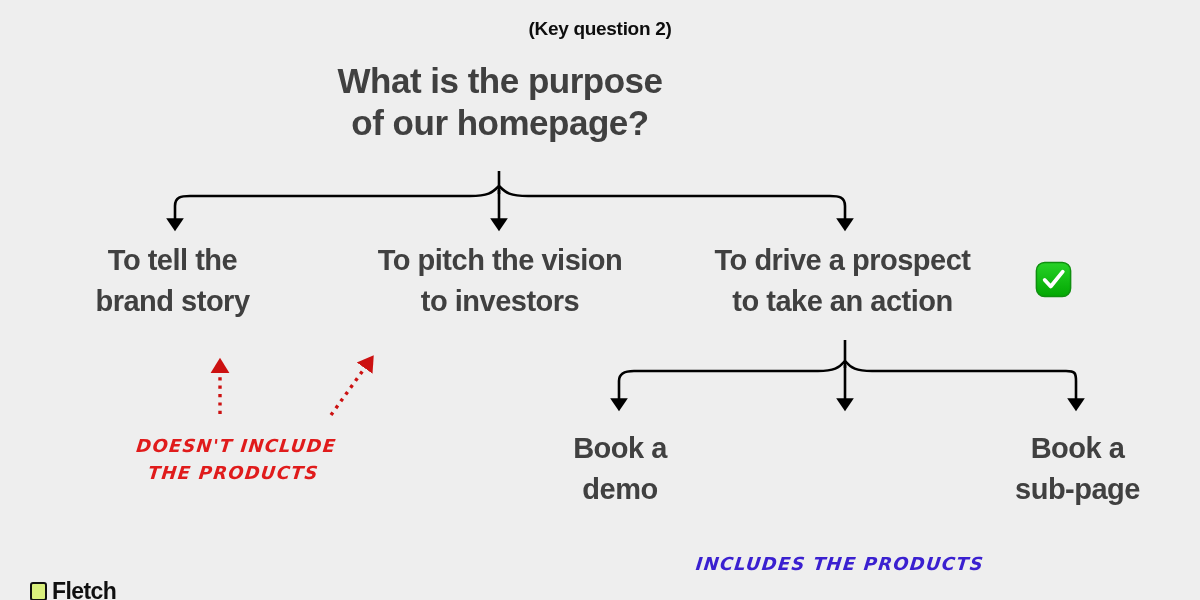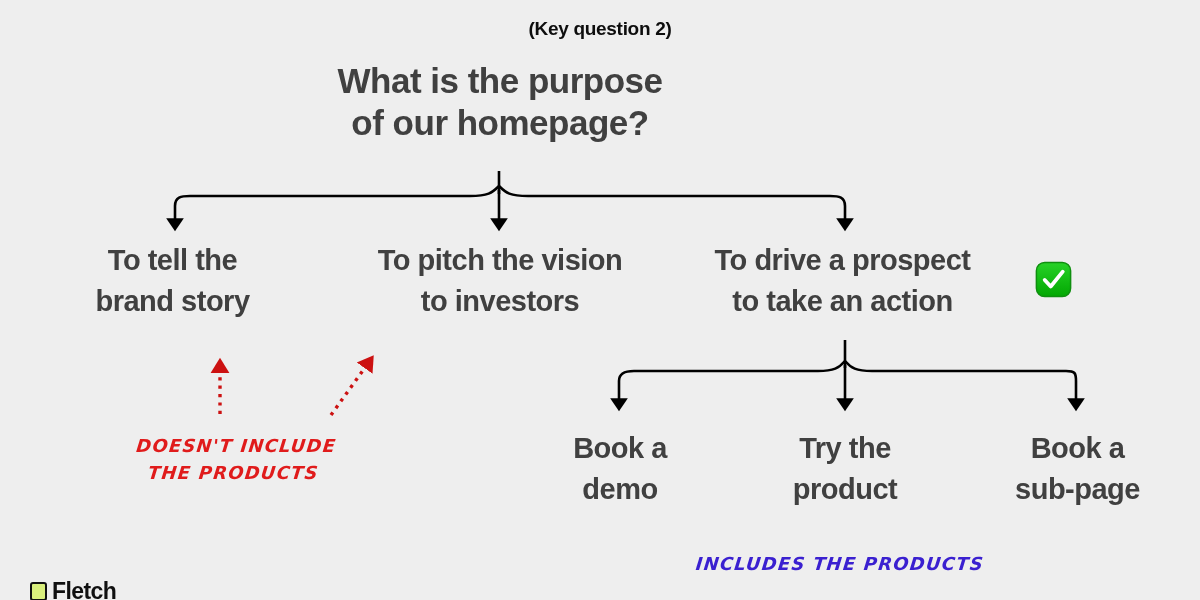--- a/index.html
+++ b/index.html
@@ -188,22 +188,20 @@
         <stop offset="100%" stop-color="#02a702"></stop>
       </linearGradient>
     </defs>
     <rect x="1.5" y="1.5" width="37" height="37" rx="9" ry="9" fill="url(#grn)"></rect>
     <rect x="1.5" y="1.5" width="37" height="37" rx="9" ry="9" fill="none" stroke="#0f8f0f" stroke-width="1.6"></rect>
     <path d="M10.5,20.5 L17,27.5 L30,11.5" fill="none" stroke="#ffffff" stroke-width="4.1" stroke-linecap="round" stroke-linejoin="round"></path>
   </svg>
 
   <div class="node lvl3" id="node-book-demo">Book a
 demo</div>
-  <div class="node lvl3" id="node-try-product">Try the
-product</div>
   <div class="node lvl3" id="node-visit-subpage">Book a
 sub-page</div>
 
   <div class="annot" id="annot-red">Doesn't include
 the products</div>
   <div class="annot" id="annot-blue">Includes the products</div>
 
   <div class="logo">
     <div class="logo-mark"></div>
     <div class="logo-text">Fletch</div>

